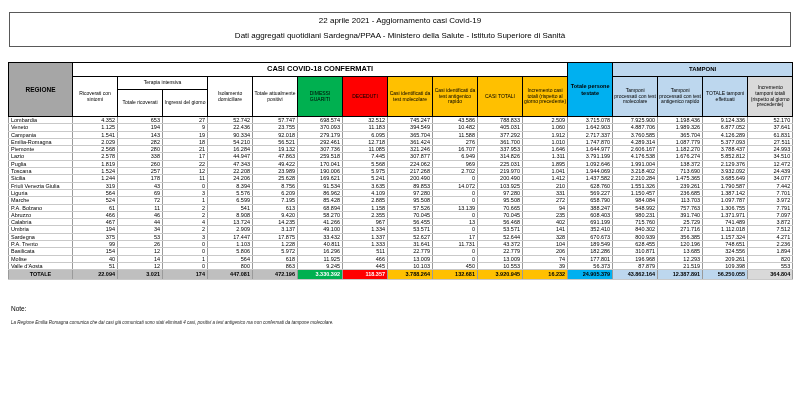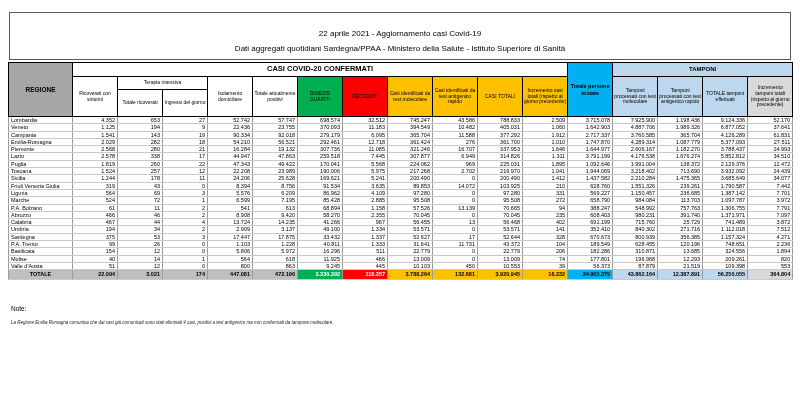--- a/index.html
+++ b/index.html
@@ -1,20 +1,20 @@
 <!DOCTYPE html>
 <html><head>
 <meta charset="utf-8">
 <style>
   html,body{margin:0;padding:0;background:#fff;}
   body{width:800px;height:400px;font-family:"Liberation Sans",sans-serif;position:relative;overflow:hidden;}
   .page{position:absolute;left:0;top:0;width:800px;height:400px;background:#fff;}
 
   .titlebox{position:absolute;left:9px;top:12px;width:780px;border:1px solid #595959;text-align:center;background:#fff;}
-  .t1{font-size:8px;color:#000;margin:16px 0 0 0;}
+  .t1{font-size:8px;color:#000;margin:3px 0 0 0;}
   .t2{font-size:8px;color:#000;margin:6px 0 6px 0;}
 
   table.covid{position:absolute;left:8px;top:62px;width:784px;border-collapse:collapse;table-layout:fixed;border:1px solid #000;}
   .c-region{width:64px;}
   .c-num{width:45px;}
 
   thead th{border:0.6px solid #000;font-weight:normal;padding:0 1px;text-align:center;vertical-align:middle;overflow:hidden;color:#000;background:#fff;line-height:1.15;}
   .h-region{background:#a6a6a6;font-size:6.5px;font-weight:bold;}
   .band-casi{font-size:7.5px;font-weight:bold;height:13px;background:#fff;}
   .band-tamponi{font-size:6px;font-weight:bold;background:#bdd7ee;}
@@ -70,21 +70,21 @@
       <col class="c-num">
         <col class="c-num">
         <col class="c-num">
         <col class="c-num">
         <col class="c-num">
         <col class="c-num">
     </colgroup>
     <thead>
       <tr class="r1">
         <th rowspan="3" class="h-region">REGIONE</th>
-        <th colspan="11" class="band-casi">CASI COVID-20 CONFERMATI</th>
+        <th colspan="11" class="band-casi">CASI COVID-18 CONFERMATI</th>
         <th rowspan="3" class="h-cyan">Totale persone testate</th>
         <th colspan="4" class="band-tamponi">TAMPONI</th>
       </tr>
       <tr class="r2">
         <th rowspan="2">Ricoverati con sintomi</th>
         <th colspan="2" class="ti-band">Terapia intensiva</th>
         <th rowspan="2">Isolamento domiciliare</th>
         <th rowspan="2">Totale attualmente positivi</th>
         <th rowspan="2" class="h-green">DIMESSI GUARITI</th>
         <th rowspan="2" class="h-red">DECEDUTI</th>

